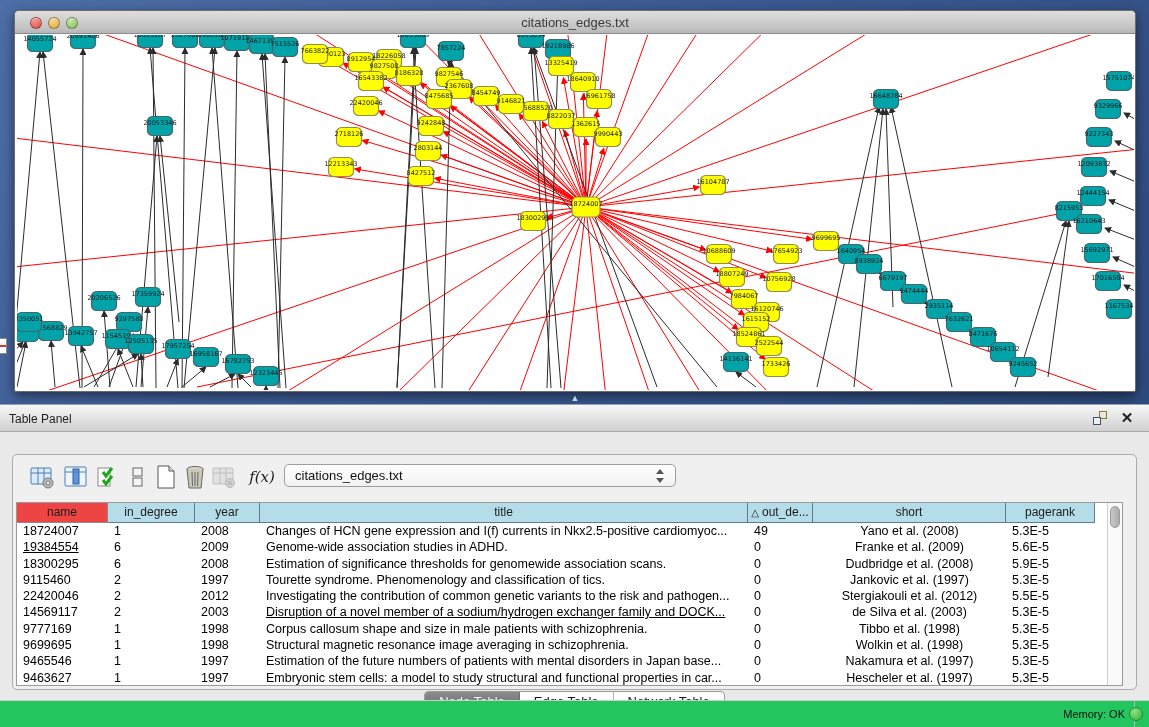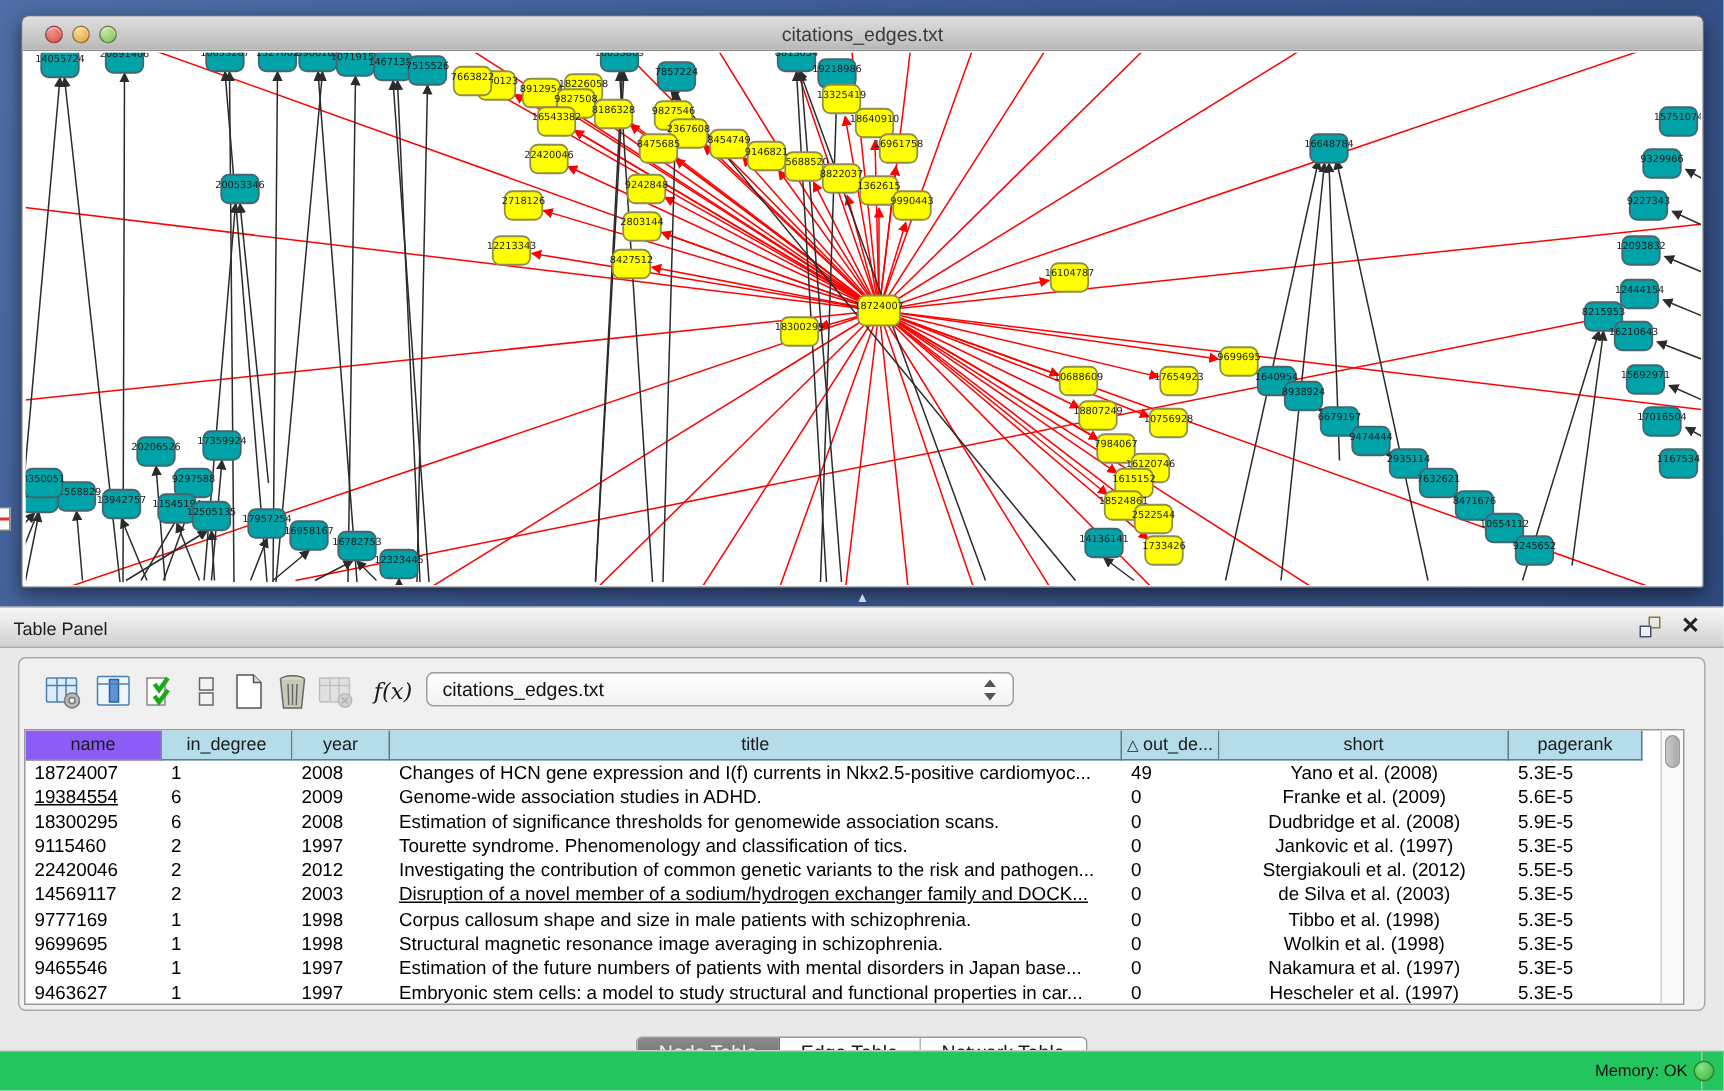--- a/index.html
+++ b/index.html
@@ -40,42 +40,42 @@
     border-top:1px solid #96a0b0; border-bottom:1px solid #a9a9a9; }
   .panel-title { position:absolute; left:9px; top:7px; font-size:12px; color:#1e1e1e; }
   .float-icon { position:absolute; right:40px; top:6px; width:16px; height:16px; }
   .float-icon .back { position:absolute; left:6px; top:0; width:8px; height:8px; border:1.5px solid #8a7d2a; background:transparent; }
   .float-icon .front { position:absolute; left:0; top:6px; width:8px; height:8px; border:1.5px solid #41506e; background:#efefef; }
   .close-icon { position:absolute; right:14px; top:5px; width:16px; height:16px;
     font-size:15px; font-weight:bold; color:#222; line-height:16px; text-align:center; }
 
   
   .panel-body { position:absolute; left:0; top:432px; width:1149px; height:268px; background:#e9e9e9; }
-  .panel-container { position:absolute; left:12px; top:6px; width:1125px; height:236px;
+  .panel-container { position:absolute; left:12px; top:22px; width:1125px; height:236px;
     background:#f0f0f0; border:1px solid #ababab; border-radius:5px; }
 
   .tb-icon { position:absolute; top:9px; width:26px; height:26px; cursor:pointer; }
   .tb-icon svg { width:26px; height:26px; }
   .fx-icon { font-family:"DejaVu Serif", serif; font-style:italic; font-size:15px; color:#1a1a1a;
     line-height:26px; text-align:center; }
   .net-select { position:absolute; left:271px; top:9px; width:392px; height:23px;
     background:linear-gradient(#ffffff,#f2f2f2); border:1px solid #9e9e9e; border-radius:5px;
     font-size:13px; color:#111; line-height:21px; padding-left:10px; cursor:pointer; }
   .net-select .spin { position:absolute; right:10px; top:3px; width:9px; height:16px; }
   .net-select .spin i { position:absolute; left:0; width:0; height:0; border-left:4.5px solid transparent; border-right:4.5px solid transparent; }
   .net-select .spin .up { top:1px; border-bottom:5px solid #555; }
   .net-select .spin .dn { bottom:1px; border-top:5px solid #555; }
 
   .data-table { position:absolute; left:3px; top:47px; width:1107px; height:184px;
     background:#fff; border:1px solid #9a9a9a; overflow:hidden; }
   .thead { position:absolute; left:0; top:0; right:15px; height:20px; display:flex; }
   .th { height:20px; font-size:12px; color:#1c1c1c; text-align:center; line-height:19px;
     background:#b5dde9; border-right:1px solid #5f7d8a; border-bottom:1px solid #5f7d8a;
     overflow:hidden; white-space:nowrap; flex:none; }
-  .th.gray { background:#8b5cf6; border-right-color:#8a8a8a; border-bottom-color:#8a8a8a; }
+  .th.gray { background:#ef4444; border-right-color:#8a8a8a; border-bottom-color:#8a8a8a; }
   .th .sort { font-size:10px; margin-right:3px; }
   .tbody { position:absolute; left:0; top:20px; right:15px; bottom:0; }
   .tr { display:flex; height:16.3px; }
   .td { font-size:12.5px; color:#000; line-height:16px; white-space:nowrap; overflow:hidden;
     padding-left:6px; flex:none; }
   .td.center { text-align:center; padding-left:0; }
   .vscroll { position:absolute; right:0; top:0; width:15px; bottom:0;
     background:#fafafa; border-left:1px solid #cfcfcf; }
   .vthumb { position:absolute; left:2px; top:3px; width:10px; height:22px;
     background:linear-gradient(90deg,#c9c9c9,#ababab); border:1px solid #9a9a9a; border-radius:5px; }

